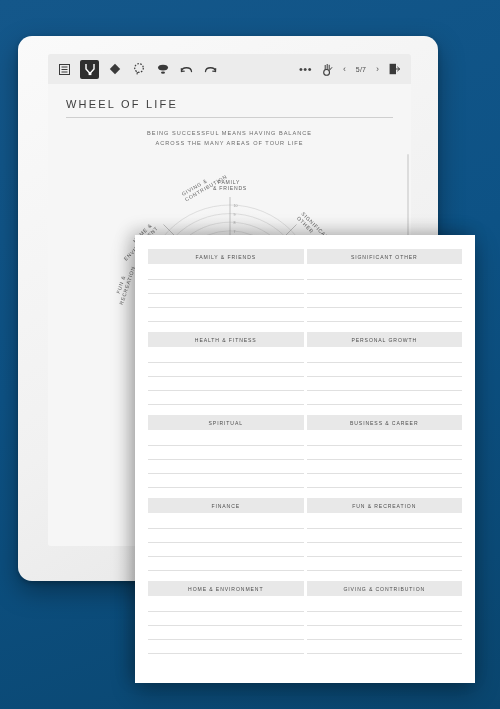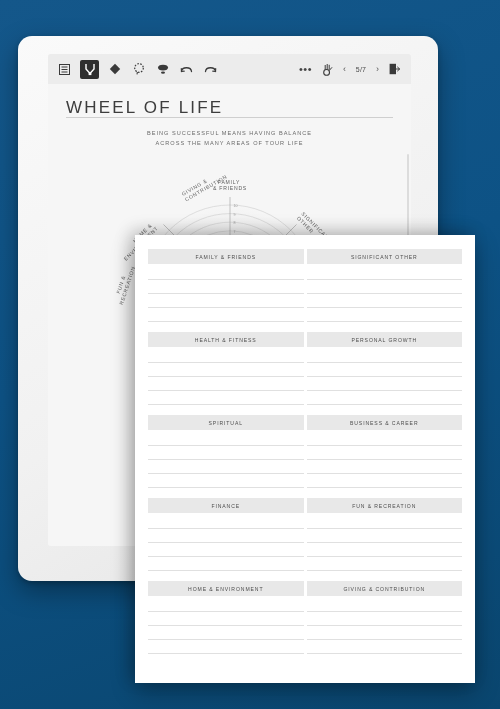--- a/index.html
+++ b/index.html
@@ -100,21 +100,21 @@
     left: 0; top: 30px;
     width: 100%;
     height: 462px;
     background: #f6f6f6;
     overflow: hidden;
   }
 
   #doc-title {
     position: absolute;
     left: 18px; top: 14px;
-    font-size: 17px;
+    font-size: 11px;
     letter-spacing: 2.2px;
     color: #3d3d3d;
     font-weight: 400;
   }
   #title-rule {
     position: absolute;
     left: 18px; top: 33px;
     width: 327px; height: 1px;
     background: #cfcfcf;
   }

